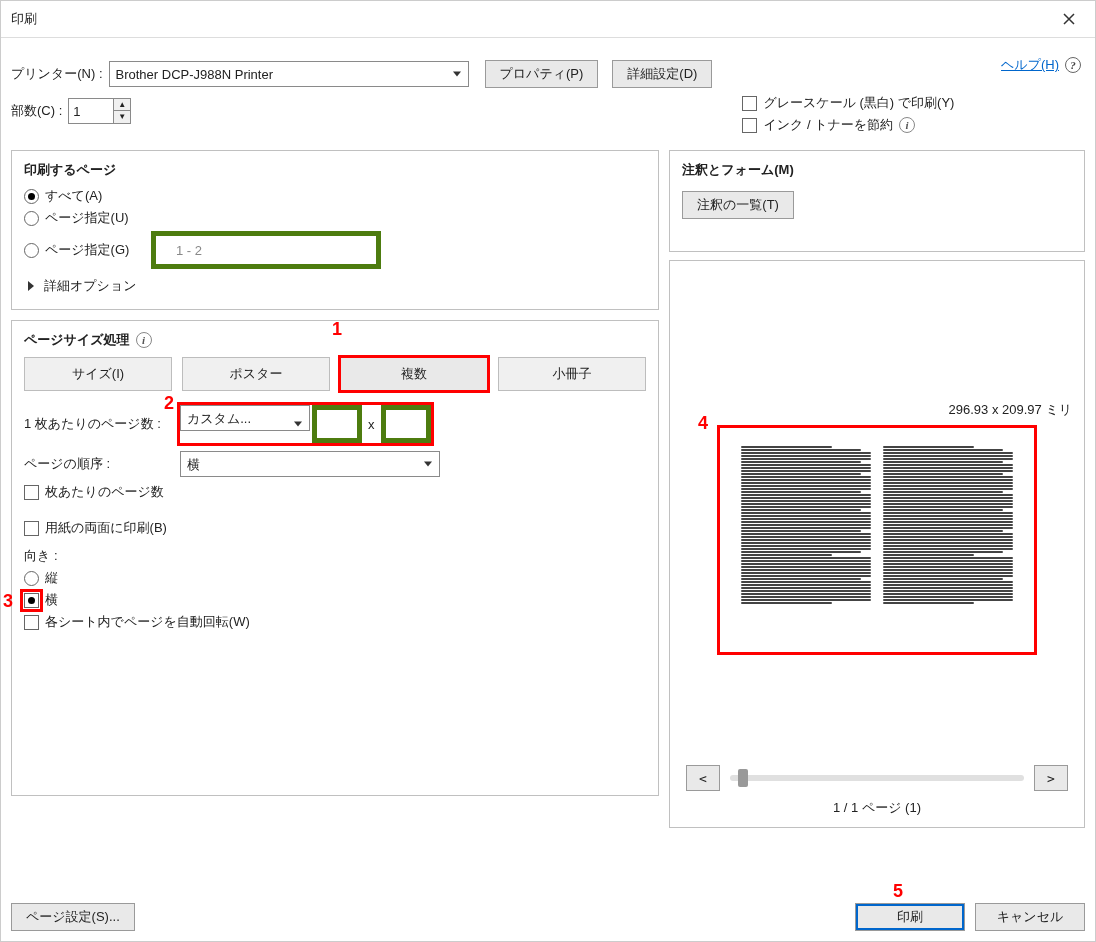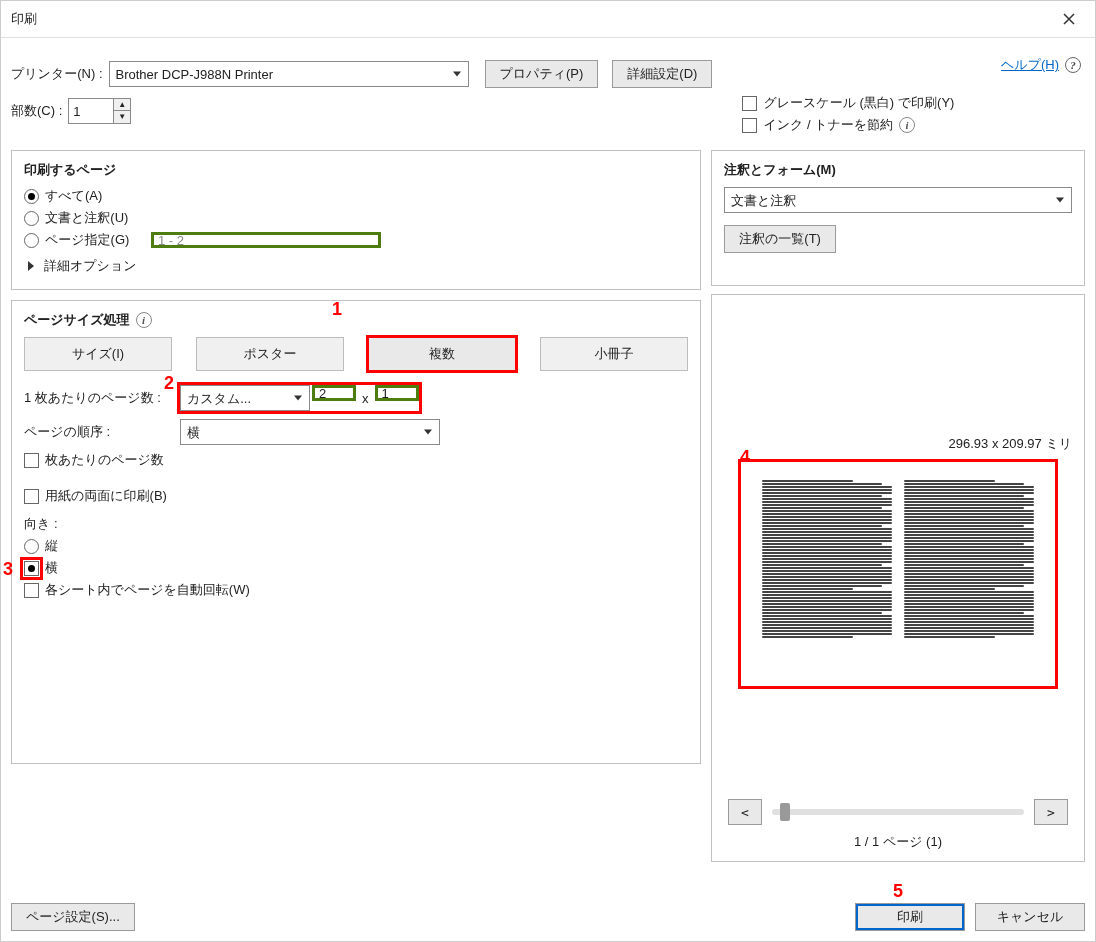--- a/index.html
+++ b/index.html
@@ -6,21 +6,21 @@
   body{background:#fff;width:1096px;height:942px;position:relative;border:1px solid #ccc}
   .titlebar{display:flex;align-items:center;justify-content:space-between;padding:6px 10px}
   .titlebar .close{width:32px;height:24px;display:flex;align-items:center;justify-content:center;font-size:16px}
   .close svg{width:12px;height:12px}
   .sep{border-top:1px solid #ddd;margin:0 0 10px 0}
   .row{display:flex;align-items:center;gap:6px;margin:4px 0}
   .label{white-space:nowrap}
   select,.combo{height:26px;border:1px solid #8a8a8a;background:#fff;padding:0 22px 0 6px;appearance:none;position:relative}
   .combo-wrap{position:relative;display:inline-block}
   .combo-wrap::after{content:"";position:absolute;right:8px;top:50%;transform:translateY(-50%);border-left:4px solid transparent;border-right:4px solid transparent;border-top:5px solid #333;pointer-events:none}
-  input[type=text]{height:16px;border:3px solid #4d7c0f;padding:0 4px;background:#fff}
+  input[type=text]{height:38px;border:5px solid #4d7c0f;padding:0 20px;background:#fff}
   .btn{height:28px;padding:0 14px;background:#e9e9e9;border:1px solid #9a9a9a;cursor:pointer;display:inline-flex;align-items:center;justify-content:center}
   .btn-flat{background:#f0f0f0;border:1px solid #bdbdbd}
   .spin{display:flex;border:1px solid #8a8a8a}
   .spin input{border:none;width:44px;height:24px;padding:0 4px}
   .spin .arrows{display:flex;flex-direction:column;border-left:1px solid #8a8a8a}
   .spin .arrows div{width:16px;height:12px;display:flex;align-items:center;justify-content:center;font-size:8px;line-height:1;background:#f0f0f0;border-bottom:1px solid #8a8a8a;cursor:pointer}
   .spin .arrows div:last-child{border-bottom:none}
   .chk{width:15px;height:15px;border:1px solid #666;display:inline-block;flex-shrink:0}
   .rad{width:15px;height:15px;border:1px solid #666;border-radius:50%;display:inline-flex;align-items:center;justify-content:center;flex-shrink:0}
   .rad.sel::after{content:"";width:7px;height:7px;background:#000;border-radius:50%;display:block}
@@ -28,21 +28,21 @@
   .top-area{padding:8px 10px 12px;display:flex;gap:30px;align-items:flex-start;position:relative}
   .top-left{flex:0 0 auto}
   .top-mid{padding-top:34px}
   .help{position:absolute;right:14px;top:8px;display:flex;align-items:center;gap:6px}
   .help a{color:#0066cc;}
   .panels{display:flex;gap:10px;padding:0 10px}
   .left-col{flex:0 0 648px;display:flex;flex-direction:column;gap:10px}
   .right-col{flex:1;display:flex;flex-direction:column;gap:8px}
   fieldset{border:1px solid #c0c0c0;padding:10px 12px}
   .section-title{font-weight:600;margin-bottom:8px;display:flex;align-items:center;gap:6px}
-  .size-tabs{display:flex;gap:24px;margin-bottom:14px}
+  .size-tabs{display:flex;gap:10px;margin-bottom:14px}
   .size-tabs .btn{width:148px;height:34px}
   .size-tabs .btn.active{background:#e9e9e9;border:1px solid #8a8a8a}
   .callout{position:absolute;color:#ff0000;font-weight:bold;font-size:18px}
   .redbox{outline:3px solid #ff0000;outline-offset:-1px}
   .bluebox{outline:2px solid #0066cc;outline-offset:-3px}
   .preview{border:3px solid #ff0000;width:320px;height:230px;background:#fff;margin:6px auto 0;position:relative;display:flex;gap:12px;padding:18px 14px;justify-content:center}
   .page-col{width:130px;height:190px;overflow:hidden;display:flex;flex-direction:column;gap:1px}
   .page-col .line{height:2px;background:#444;border-radius:1px}
   .page-col .line.s{width:70%}
   .page-col .line.m{width:92%}
@@ -111,21 +111,21 @@
 <div class="panels">
   <div class="left-col">
     <fieldset>
       <div class="section-title">印刷するページ</div>
       <div class="row">
           <span class="rad sel"></span>
           <span>すべて(A)</span>
         </div>
       <div class="row">
           <span class="rad"></span>
-          <span>文書と注釈(U)</span>
+          <span>ページ指定(U)</span>
         </div>
       <div class="row">
         <span class="rad"></span>
         <span style="width:100px">ページ指定(G)</span>
         <input type="text" style="width: 230px; color: rgb(136, 136, 136);" disabled="" value="1 - 2">
       </div>
       <div class="row" style="margin-top:8px;margin-left:4px">
         <span class="triangle"></span>
         <span>詳細オプション</span>
       </div>
@@ -188,21 +188,20 @@
         <span class="chk"></span>
         <span>各シート内でページを自動回転(W)</span>
       </div>
       <div style="height:150px"></div>
     </fieldset>
   </div>
 
   <div class="right-col">
     <fieldset style="padding-bottom:32px">
       <div class="section-title">注釈とフォーム(M)</div>
-      <div class="combo-wrap" style="display:block"><select class="combo" style="width:100%"><option>文書と注釈</option></select></div>
       <div style="margin-top:12px"><button class="btn">注釈の一覧(T)</button></div>
     </fieldset>
 
     <fieldset style="flex:1;position:relative">
       <div style="text-align:right;margin-top:130px">296.93 x 209.97 ミリ</div>
       <span class="callout" style="left:28px;top:152px">4</span>
       <div class="preview">
         <div class="page-col">
             <div class="line s"></div>
             <div class="line m"></div>

